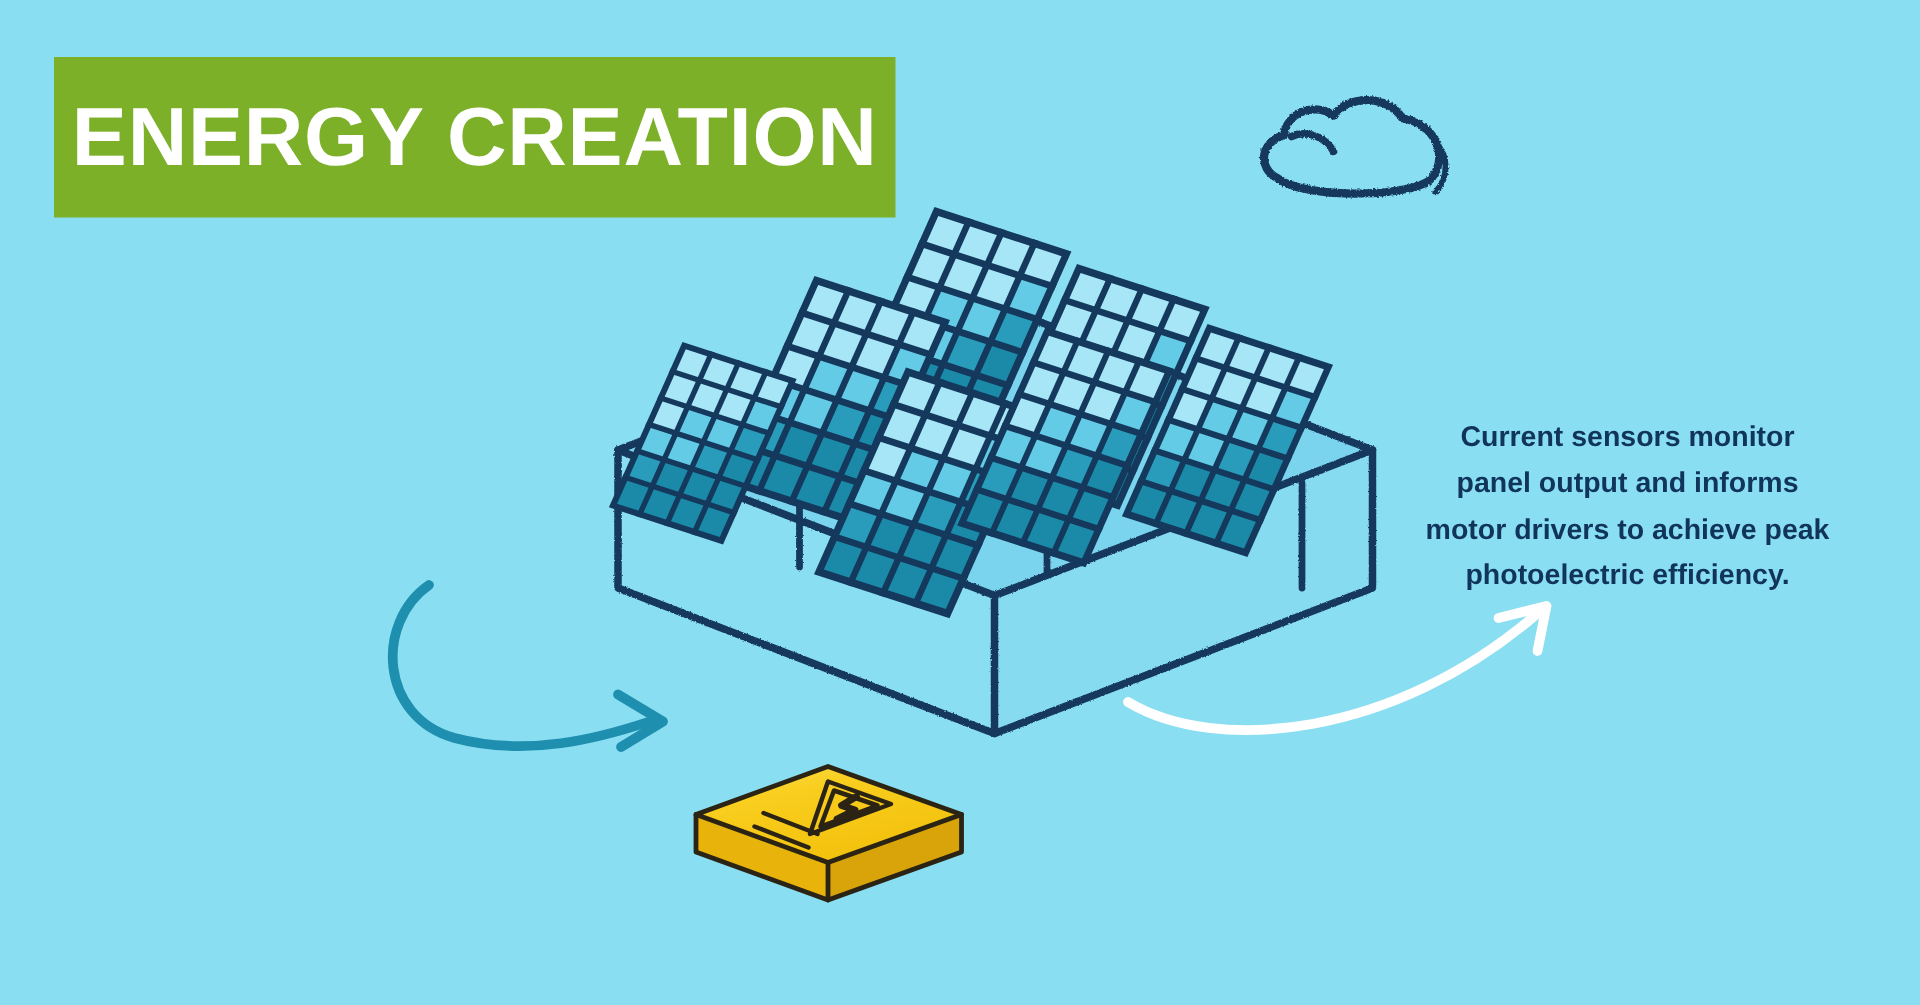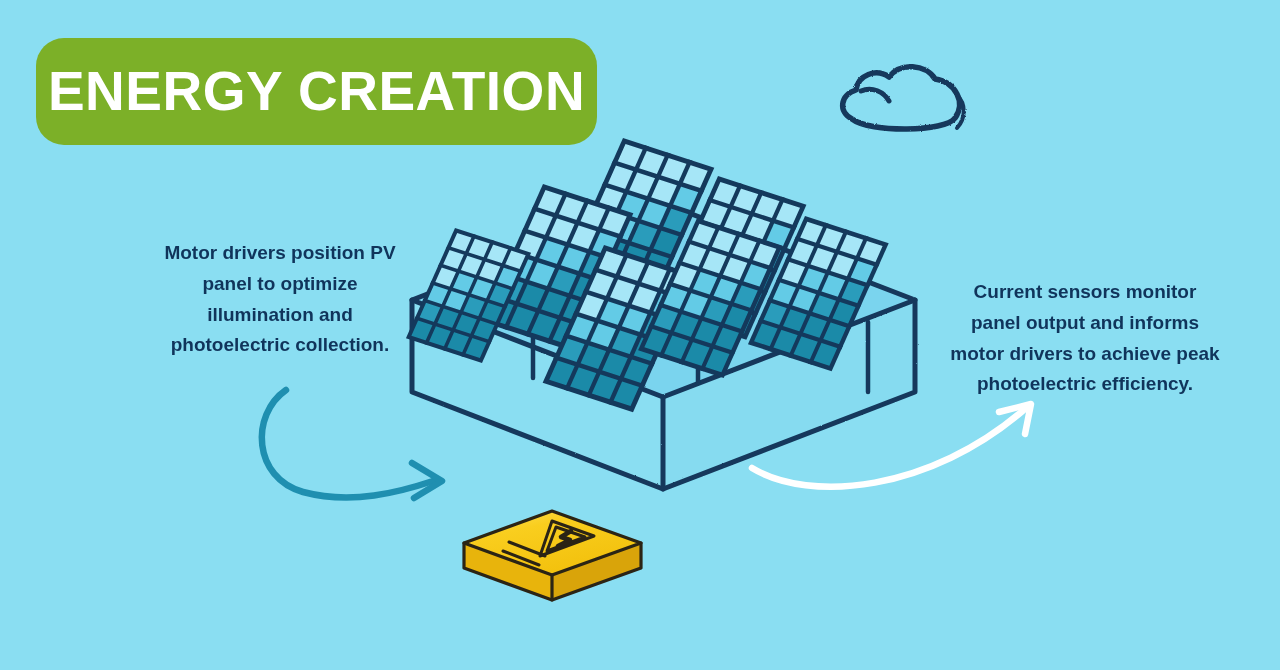--- a/index.html
+++ b/index.html
@@ -29,21 +29,20 @@
     left: 36px;
     top: 38px;
     width: 561px;
     height: 107px;
     background: #7cb028;
     display: flex;
     align-items: center;
     justify-content: center;
     box-sizing: border-box;
     padding: 0 22px;
-    border-radius: 28px;
   }
   #title-text {
     color: #ffffff;
     font-family: "Liberation Sans", sans-serif;
     font-weight: bold;
     font-size: 55px;
     letter-spacing: 0.5px;
     line-height: 1;
     white-space: nowrap;
   }
@@ -240,17 +239,16 @@
     <g>
       <path d="M752 468 C810 503 930 492 1026 408" fill="none" stroke="#ffffff" stroke-width="6.5" stroke-linecap="round"></path>
       <path d="M999 412 L1031 404 L1025 434" fill="none" stroke="#ffffff" stroke-width="6.5" stroke-linecap="round" stroke-linejoin="round"></path>
     </g>
   </svg>
 
   <div id="title-banner">
     <span id="title-text">ENERGY CREATION</span>
   </div>
 
-  <div class="callout" id="callout-left">Motor drivers position PV panel to optimize illumination and photoelectric collection.</div>
 
   <div class="callout" id="callout-right">Current sensors monitor panel output and informs motor drivers to achieve peak photoelectric efficiency.</div>
 
 </div>
 
 </body></html>

